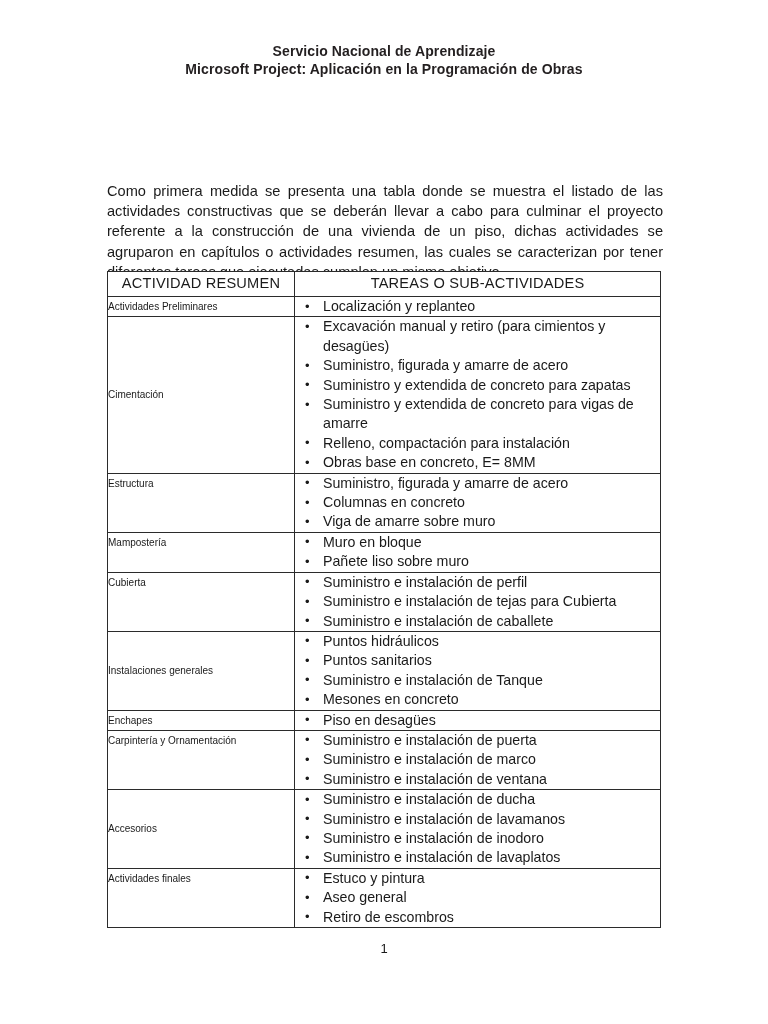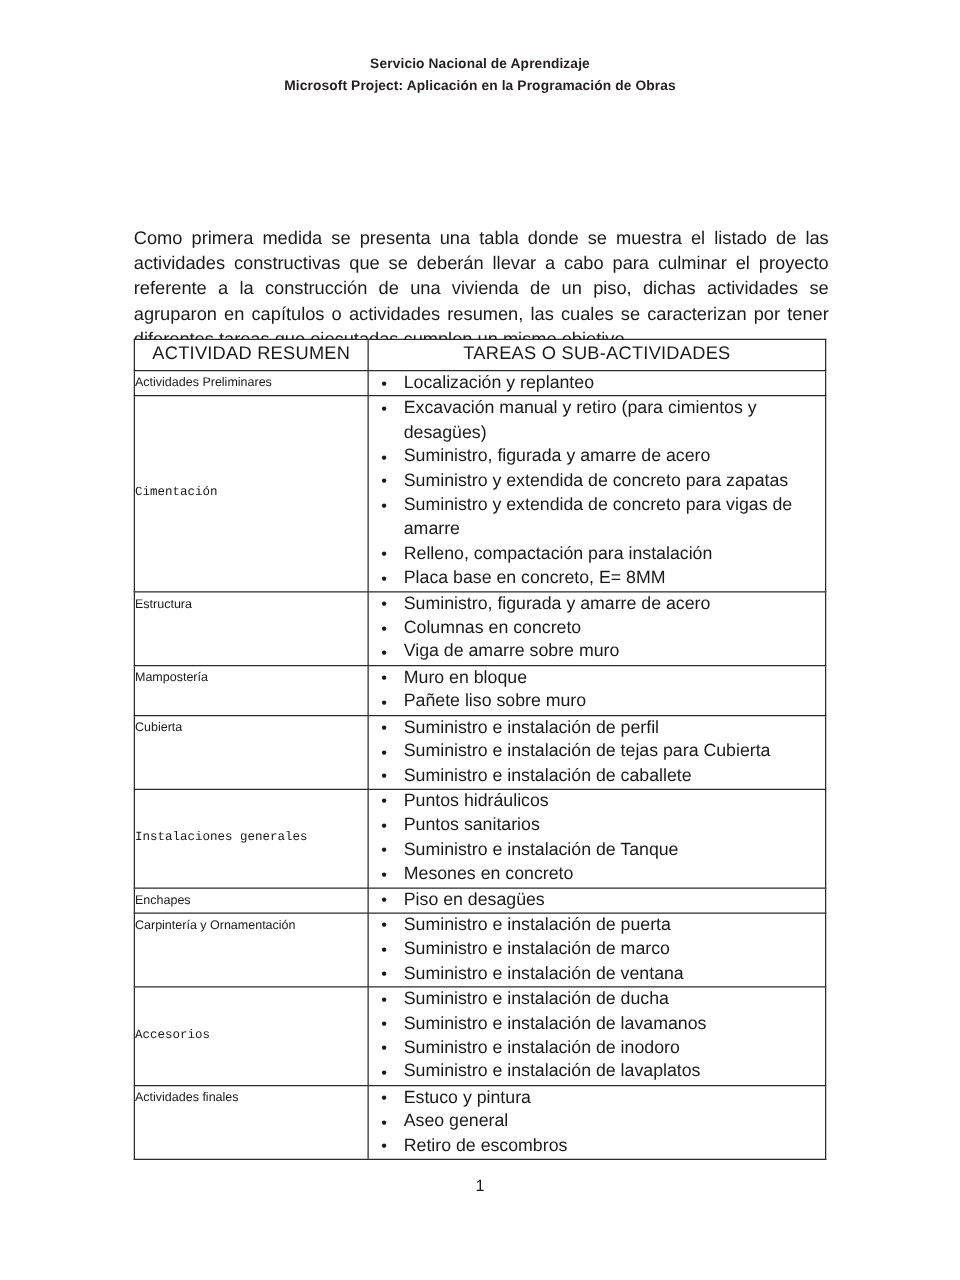--- a/index.html
+++ b/index.html
@@ -24,21 +24,21 @@
   
   .doc-header {
     position: absolute;
     top: 42px;
     left: 0;
     right: 0;
     text-align: center;
   }
   .doc-header .line {
     font-weight: bold;
-    font-size: 11px;
+    font-size: 14px;
     letter-spacing: 0.1px;
     line-height: 18px;
     color: #231f20;
   }
 
   
   .doc-title {
     position: absolute;
     top: 112px;
     left: 0;
@@ -122,21 +122,21 @@
     content: "\2022";
     position: absolute;
     left: 10px;
     top: -0.5px;
     font-size: 13px;
     line-height: 19.4px;
     color: #1a1a1a;
   }
 
   
-  td.summary.vmid { vertical-align: middle; font-family: Liberation Mono, monospace; }
+  td.summary.vmid { vertical-align: middle; }
 
   
   .page-number {
     position: absolute;
     top: 941px;
     left: 0;
     right: 0;
     text-align: center;
     font-size: 13px;
     color: #1a1a1a;
@@ -182,21 +182,21 @@
             <td class="summary vmid">
               <span class="sum-text">Cimentación</span>
             </td>
             <td class="tasks">
               <ul class="tasklist">
                 <li>Excavación manual y retiro (para cimientos y desagües)</li>
                 <li>Suministro, figurada y amarre de acero</li>
                 <li>Suministro y extendida de concreto para zapatas</li>
                 <li>Suministro y extendida de concreto para vigas de amarre</li>
                 <li>Relleno, compactación para instalación</li>
-                <li>Placa base en concreto, E= 8MM</li>
+                <li>Obras base en concreto, E= 8MM</li>
               </ul>
             </td>
           </tr>
           <tr>
             <td class="summary">
               <span class="sum-text">Estructura</span>
             </td>
             <td class="tasks">
               <ul class="tasklist">
                 <li>Suministro, figurada y amarre de acero</li>

